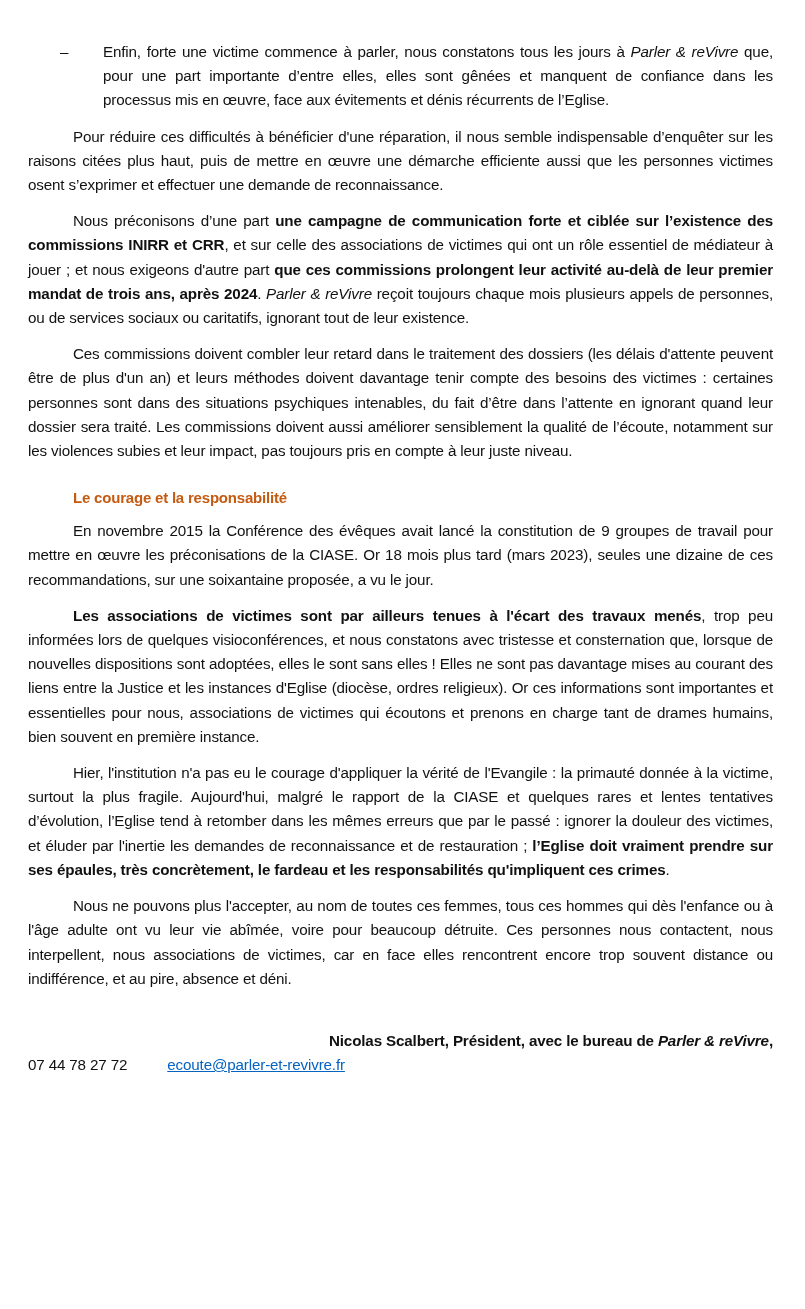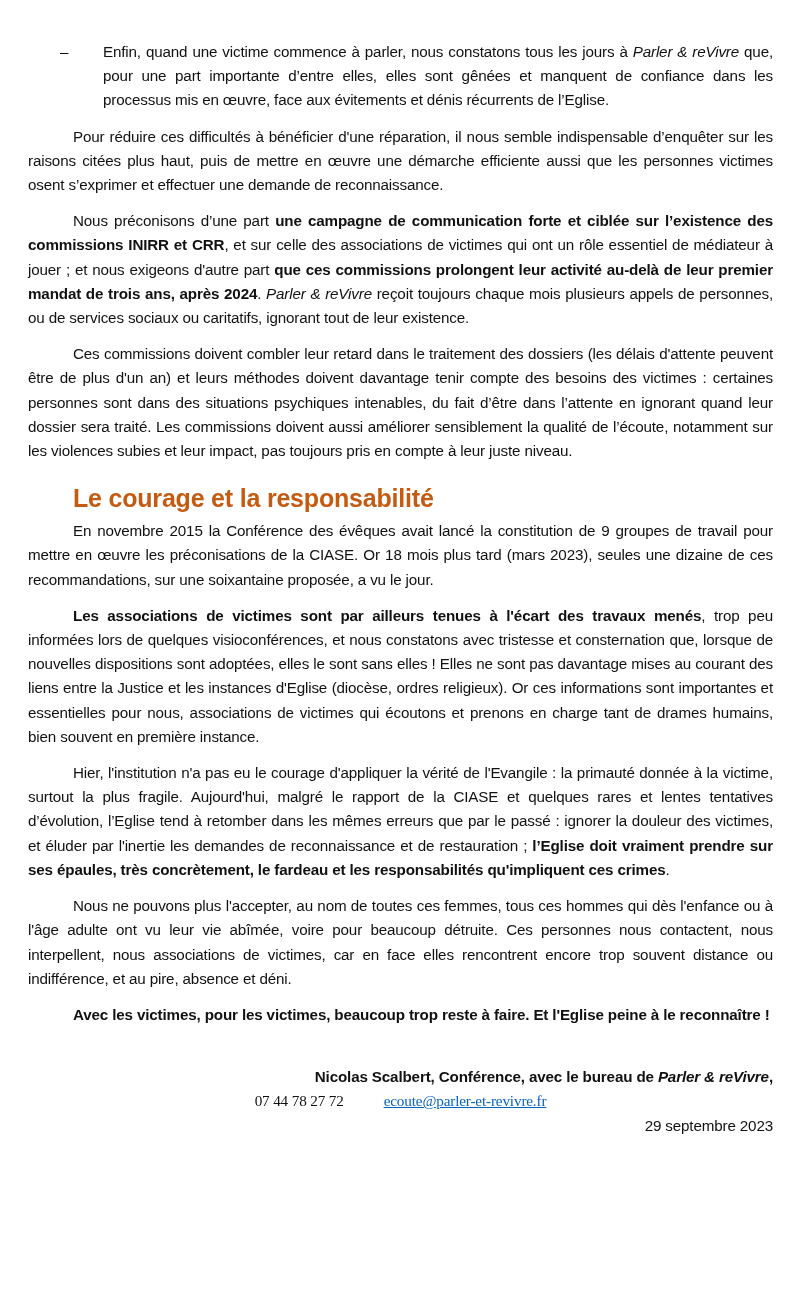--- a/index.html
+++ b/index.html
@@ -6,51 +6,49 @@
   body { width:805px; height:1309px; overflow:hidden; position:relative;
          font-family:"Liberation Sans Narrow","Liberation Sans",sans-serif; color:#111; }
   .page { position:absolute; left:28px; top:40px; width:745px; }
   p { margin:0; font-size:15.2px; line-height:24.2px; text-align:justify; letter-spacing:-0.15px; }
   .indent { text-indent:45px; }
   .gap { margin-top:12px; }
   .bullet { position:relative; padding-left:75px; }
   .bullet .dash { position:absolute; left:32px; top:0; }
   b { font-weight:bold; }
   i { }
-  h2 { margin:22px 0 8px 45px; font-size:25px; color:#c55a11; font-weight:bold; line-height:26px; letter-spacing:-0.2px; }
+  h2 { margin:22px 0 8px 45px; font-size:15px; color:#c55a11; font-weight:bold; line-height:26px; letter-spacing:-0.2px; }
   .right { text-align:right; }
   .sig { margin-top:38px; }
-  .contact { text-align:center;font-family:Liberation Serif, serif; }
+  .contact { text-align:left; }
   .phone { display:inline-block; margin-right:40px; }
   a.email { color:#0563c1; text-decoration:underline; }
 </style>
 </head>
 <body>
 
 <div class="page">
 
-  <p class="bullet"><span class="dash">–</span><span>Enfin, quand une victime commence à parler, nous constatons tous les jours à </span><i>Parler &amp; reVivre</i><span> que, pour une part importante d’entre elles, elles sont gênées et manquent de confiance dans les processus mis en œuvre, face aux évitements et dénis récurrents de l’Eglise.</span></p>
+  <p class="bullet"><span class="dash">–</span><span>Enfin, forte une victime commence à parler, nous constatons tous les jours à </span><i>Parler &amp; reVivre</i><span> que, pour une part importante d’entre elles, elles sont gênées et manquent de confiance dans les processus mis en œuvre, face aux évitements et dénis récurrents de l’Eglise.</span></p>
 
   <p class="indent gap">Pour réduire ces difficultés à bénéficier d'une réparation, il nous semble indispensable d’enquêter sur les raisons citées plus haut, puis de mettre en œuvre une démarche efficiente aussi que les personnes victimes osent s’exprimer et effectuer une demande de reconnaissance.</p>
 
   <p class="indent gap"><span>Nous préconisons d’une part </span><b>une campagne de communication forte et ciblée sur l’existence des commissions INIRR et CRR</b><span>, et sur celle des associations de victimes qui ont un rôle essentiel de médiateur à jouer ; et nous exigeons d'autre part </span><b>que ces commissions prolongent leur activité au-delà de leur premier mandat de trois ans, après 2024</b><span>. </span><i>Parler &amp; reVivre</i><span> reçoit toujours chaque mois plusieurs appels de personnes, ou de services sociaux ou caritatifs, ignorant tout de leur existence.</span></p>
 
   <p class="indent gap">Ces commissions doivent combler leur retard dans le traitement des dossiers (les délais d'attente peuvent être de plus d'un an) et leurs méthodes doivent davantage tenir compte des besoins des victimes : certaines personnes sont dans des situations psychiques intenables, du fait d’être dans l’attente en ignorant quand leur dossier sera traité. Les commissions doivent aussi améliorer sensiblement la qualité de l’écoute, notamment sur les violences subies et leur impact, pas toujours pris en compte à leur juste niveau.</p>
 
   <h2>Le courage et la responsabilité</h2>
 
   <p class="indent">En novembre 2015 la Conférence des évêques avait lancé la constitution de 9 groupes de travail pour mettre en œuvre les préconisations de la CIASE. Or 18 mois plus tard (mars 2023), seules une dizaine de ces recommandations, sur une soixantaine proposée, a vu le jour.</p>
 
   <p class="indent gap"><b>Les associations de victimes sont par ailleurs tenues à l'écart des travaux menés</b><span>, trop peu informées lors de quelques visioconférences, et nous constatons avec tristesse et consternation que, lorsque de nouvelles dispositions sont adoptées, elles le sont sans elles ! Elles ne sont pas davantage mises au courant des liens entre la Justice et les instances d'Eglise (diocèse, ordres religieux). Or ces informations sont importantes et essentielles pour nous, associations de victimes qui écoutons et prenons en charge tant de drames humains, bien souvent en première instance.</span></p>
 
   <p class="indent gap"><span>Hier, l'institution n'a pas eu le courage d'appliquer la vérité de l'Evangile : la primauté donnée à la victime, surtout la plus fragile. Aujourd'hui, malgré le rapport de la CIASE et quelques rares et lentes tentatives d’évolution, l’Eglise tend à retomber dans les mêmes erreurs que par le passé : ignorer la douleur des victimes, et éluder par l'inertie les demandes de reconnaissance et de restauration ; </span><b>l’Eglise doit vraiment prendre sur ses épaules, très concrètement, le fardeau et les responsabilités qu'impliquent ces crimes</b><span>.</span></p>
 
   <p class="indent gap">Nous ne pouvons plus l'accepter, au nom de toutes ces femmes, tous ces hommes qui dès l'enfance ou à l'âge adulte ont vu leur vie abîmée, voire pour beaucoup détruite. Ces personnes nous contactent, nous interpellent, nous associations de victimes, car en face elles rencontrent encore trop souvent distance ou indifférence, et au pire, absence et déni.</p>
 
-  <p class="indent gap"><b>Avec les victimes, pour les victimes, beaucoup trop reste à faire. Et l'Eglise peine à le reconnaître !</b></p>
 
-  <p class="right sig"><b><span>Nicolas Scalbert, Conférence, avec le bureau de </span><i>Parler &amp; reVivre</i><span>,</span></b></p>
+  <p class="right sig"><b><span>Nicolas Scalbert, Président, avec le bureau de </span><i>Parler &amp; reVivre</i><span>,</span></b></p>
 
   <p class="contact"><span class="phone">07 44 78 27 72</span><a class="email" href="#">ecoute@parler-et-revivre.fr</a></p>
 
-  <p class="right">29 septembre 2023</p>
 
 </div>
 
 </body></html>

